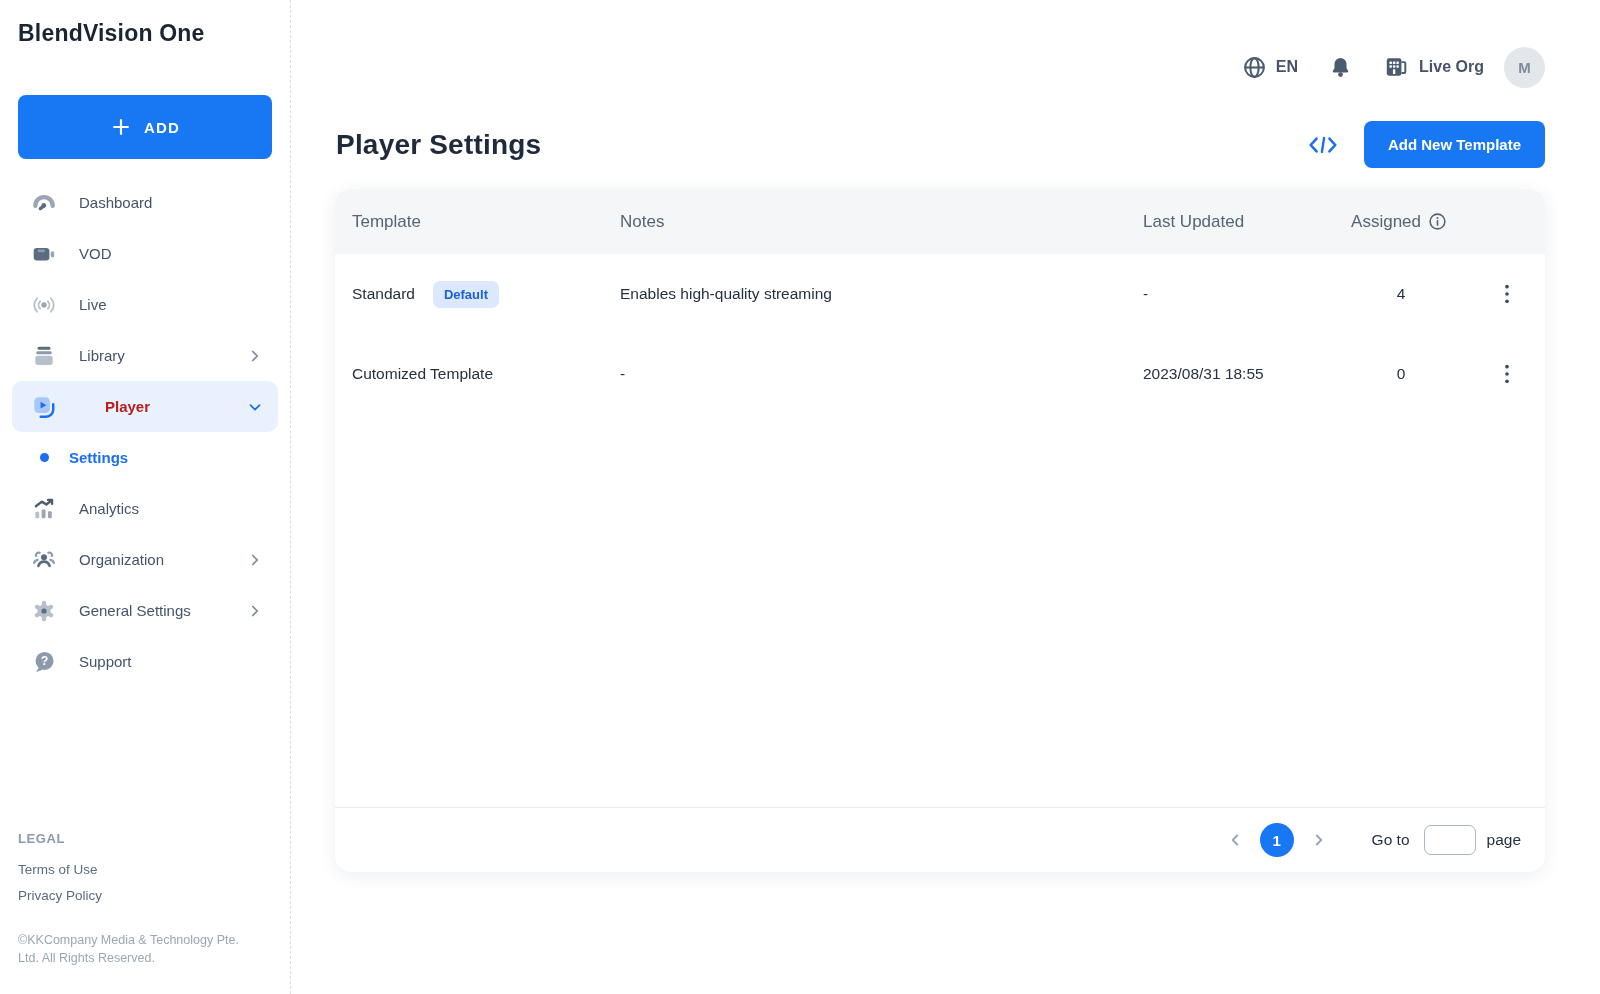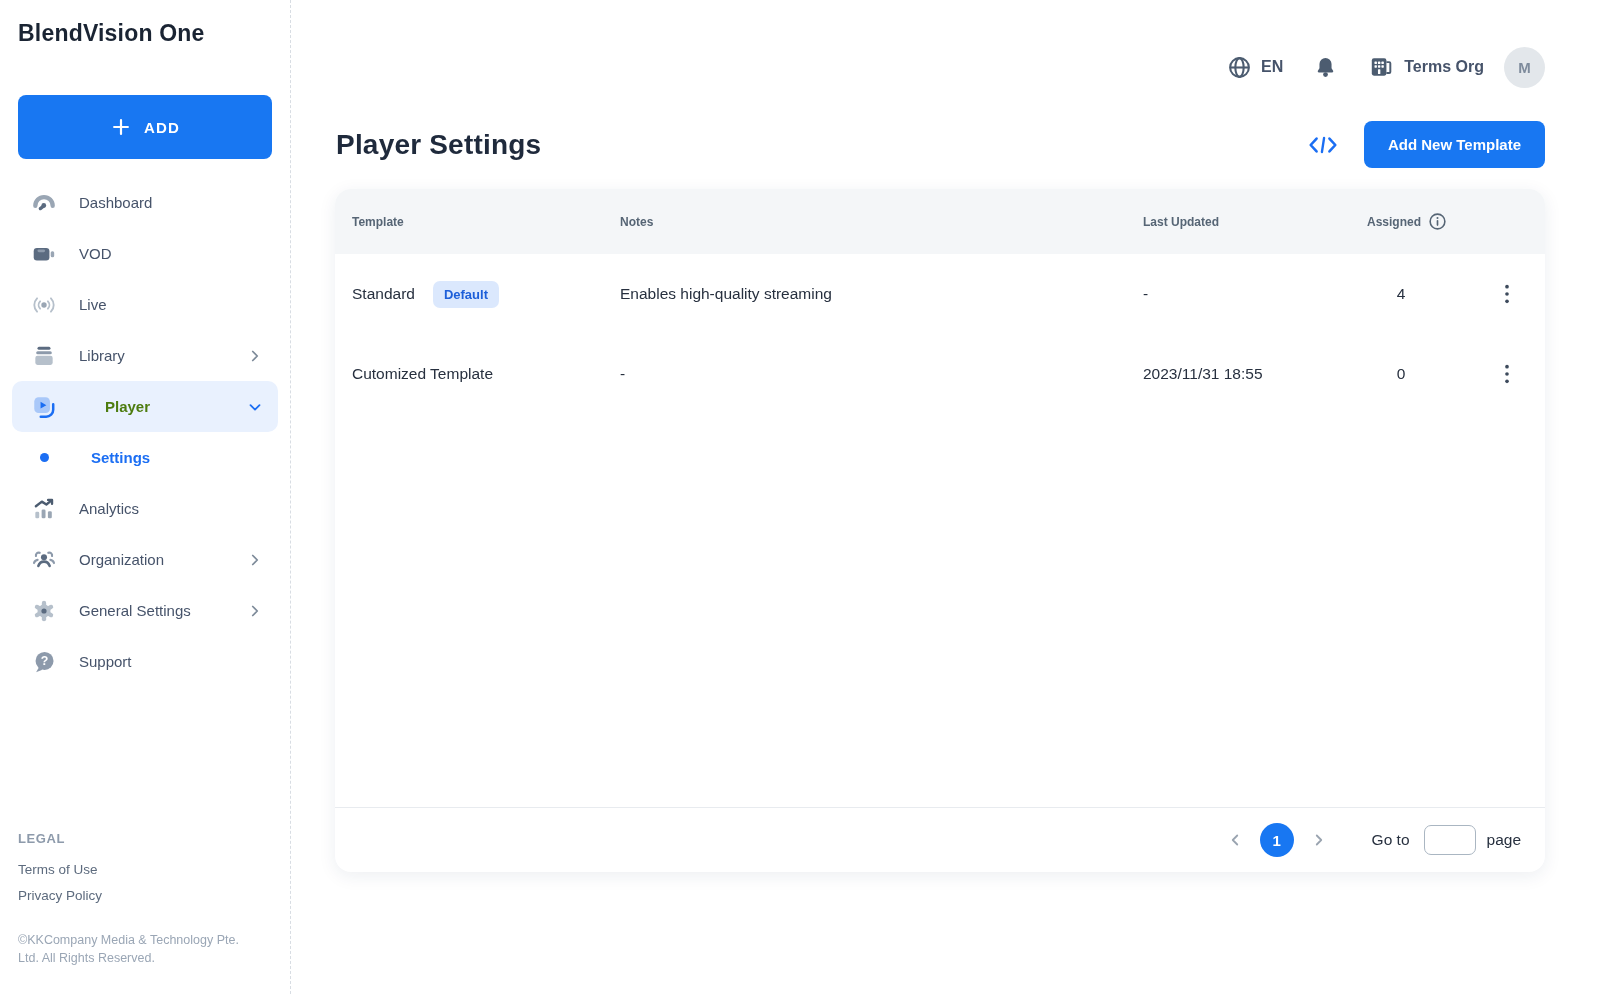--- a/index.html
+++ b/index.html
@@ -20,23 +20,23 @@
     font-family:"Liberation Sans", sans-serif;
   }
   .nav { margin-top:18px; display:flex; flex-direction:column; }
   .nav-item {
     height:51px; margin:0 12px; padding:0 14px 0 19px; border-radius:10px;
     display:flex; align-items:center; gap:22px; cursor:pointer; color:#46536a;
     font-size:15px; font-weight:500;
   }
   .nav-item .icon { width:26px; height:26px; display:flex; align-items:center; justify-content:center; flex-shrink:0; }
   .nav-item .label { flex:1; }
-  .nav-item.active { background:#e9f1fe; color:#4d7c0f; font-weight:700;gap:48px; }
+  .nav-item.active { background:#e9f1fe; color:#b91c1c; font-weight:700;gap:48px; }
   .nav-sub {
-    height:51px; margin:0 12px; padding:0 14px 0 19px; display:flex; align-items:center; gap:34px; cursor:pointer;
+    height:51px; margin:0 12px; padding:0 14px 0 19px; display:flex; align-items:center; gap:12px; cursor:pointer;
   }
   .nav-sub .dot-wrap { width:26px; display:flex; justify-content:center; }
   .nav-sub .dot { width:9px; height:9px; border-radius:50%; background:#1b6ef3; }
   .nav-sub .label { color:#1b6ef3; font-size:15px; font-weight:700; }
 
   .legal { margin-top:auto; padding:0 18px 26px 18px; }
   .legal-h { font-size:13px; font-weight:700; color:#8d9aab; letter-spacing:.6px; margin-bottom:16px; }
   .legal-link { font-size:13.5px; color:#5d6b7e; margin-bottom:11px; cursor:pointer; }
   .copyright { margin-top:28px; font-size:12.5px; color:#9aa6b5; line-height:1.5; max-width:235px; }
 
@@ -60,21 +60,21 @@
     height:47px; padding:0 24px; border:none; border-radius:8px; background:#1877f2;
     color:#fff; font-size:15px; font-weight:700; cursor:pointer; font-family:"Liberation Sans", sans-serif;
   }
 
   
   .card {
     margin-left:44px; width:1210px; height:683px; background:#fff; border-radius:16px;
     box-shadow:0 4px 18px rgba(25,50,90,.08); display:flex; flex-direction:column; overflow:hidden;
   }
   .trow { display:grid; grid-template-columns:285px 523px 212px 92px 1fr; align-items:center; }
-  .thead { height:65px; background:#f4f6f8; color:#566575; font-size:12px; font-weight:700; }
+  .thead { height:65px; background:#f4f6f8; color:#566575; font-size:17px; font-weight:400; }
   .cell-1 { padding-left:17px; }
   .cell-assigned-h { display:flex; align-items:center; justify-content:flex-end; gap:7px; }
   .tbody-row { height:80px; color:#27303f; font-size:15.5px; }
   .tpl-cell { display:flex; align-items:center; gap:18px; }
   .badge { background:#dbe8fd; color:#1d5fd9; font-size:13px; font-weight:700; padding:6px 11px; border-radius:7px; }
   .cell-assigned { text-align:center; }
   .cell-kebab { display:flex; justify-content:center; padding-left:22px; }
   .kebab { cursor:pointer; display:flex; padding:4px; }
   .table-filler { flex:1; }
 
@@ -281,21 +281,21 @@
                 <rect x="9.2" y="7" width="2.2" height="2.2" rx="0.5"></rect>
                 <rect x="12.4" y="7" width="2.2" height="2.2" rx="0.5"></rect>
               <rect x="6" y="10.4" width="2.2" height="2.2" rx="0.5"></rect>
                 <rect x="9.2" y="10.4" width="2.2" height="2.2" rx="0.5"></rect>
                 <rect x="12.4" y="10.4" width="2.2" height="2.2" rx="0.5"></rect>
               <rect x="9.2" y="14" width="2.2" height="4.5" rx="0.5"></rect>
             </g>
             <path d="M17 7.5h2.6a1 1 0 0 1 1 1v8a1 1 0 0 1-1 1H17" stroke="#4c5c70" stroke-width="1.8"></path>
           </svg>
         </span>
-        <span class="org-label">Terms Org</span>
+        <span class="org-label">Live Org</span>
       </div>
       <div class="avatar">M</div>
     </div>
 
     <div class="page-header">
       <h1 class="page-title">Player Settings</h1>
       <div class="header-actions">
         <span class="code-btn">
           <svg width="30" height="26" viewBox="0 0 28 24" fill="none">
             <path d="M8 6l-5.5 6L8 18M20 6l5.5 6L20 18" stroke="#1b6ef3" stroke-width="2.4" stroke-linecap="round" stroke-linejoin="round"></path>
@@ -342,21 +342,21 @@
             </svg>
           </span>
         </div>
       </div>
 
       <div class="trow tbody-row">
         <div class="cell-1 tpl-cell">
           <span>Cutomized Template</span>
         </div>
         <div>-</div>
-        <div>2023/11/31 18:55</div>
+        <div>2023/08/31 18:55</div>
         <div class="cell-assigned">0</div>
         <div class="cell-kebab">
           <span class="kebab">
             <svg width="16" height="22" viewBox="0 0 8 24" fill="#3d4a5c">
               <circle cx="4" cy="4" r="2"></circle>
                 <circle cx="4" cy="12" r="2"></circle>
                 <circle cx="4" cy="20" r="2"></circle>
             </svg>
           </span>
         </div>

